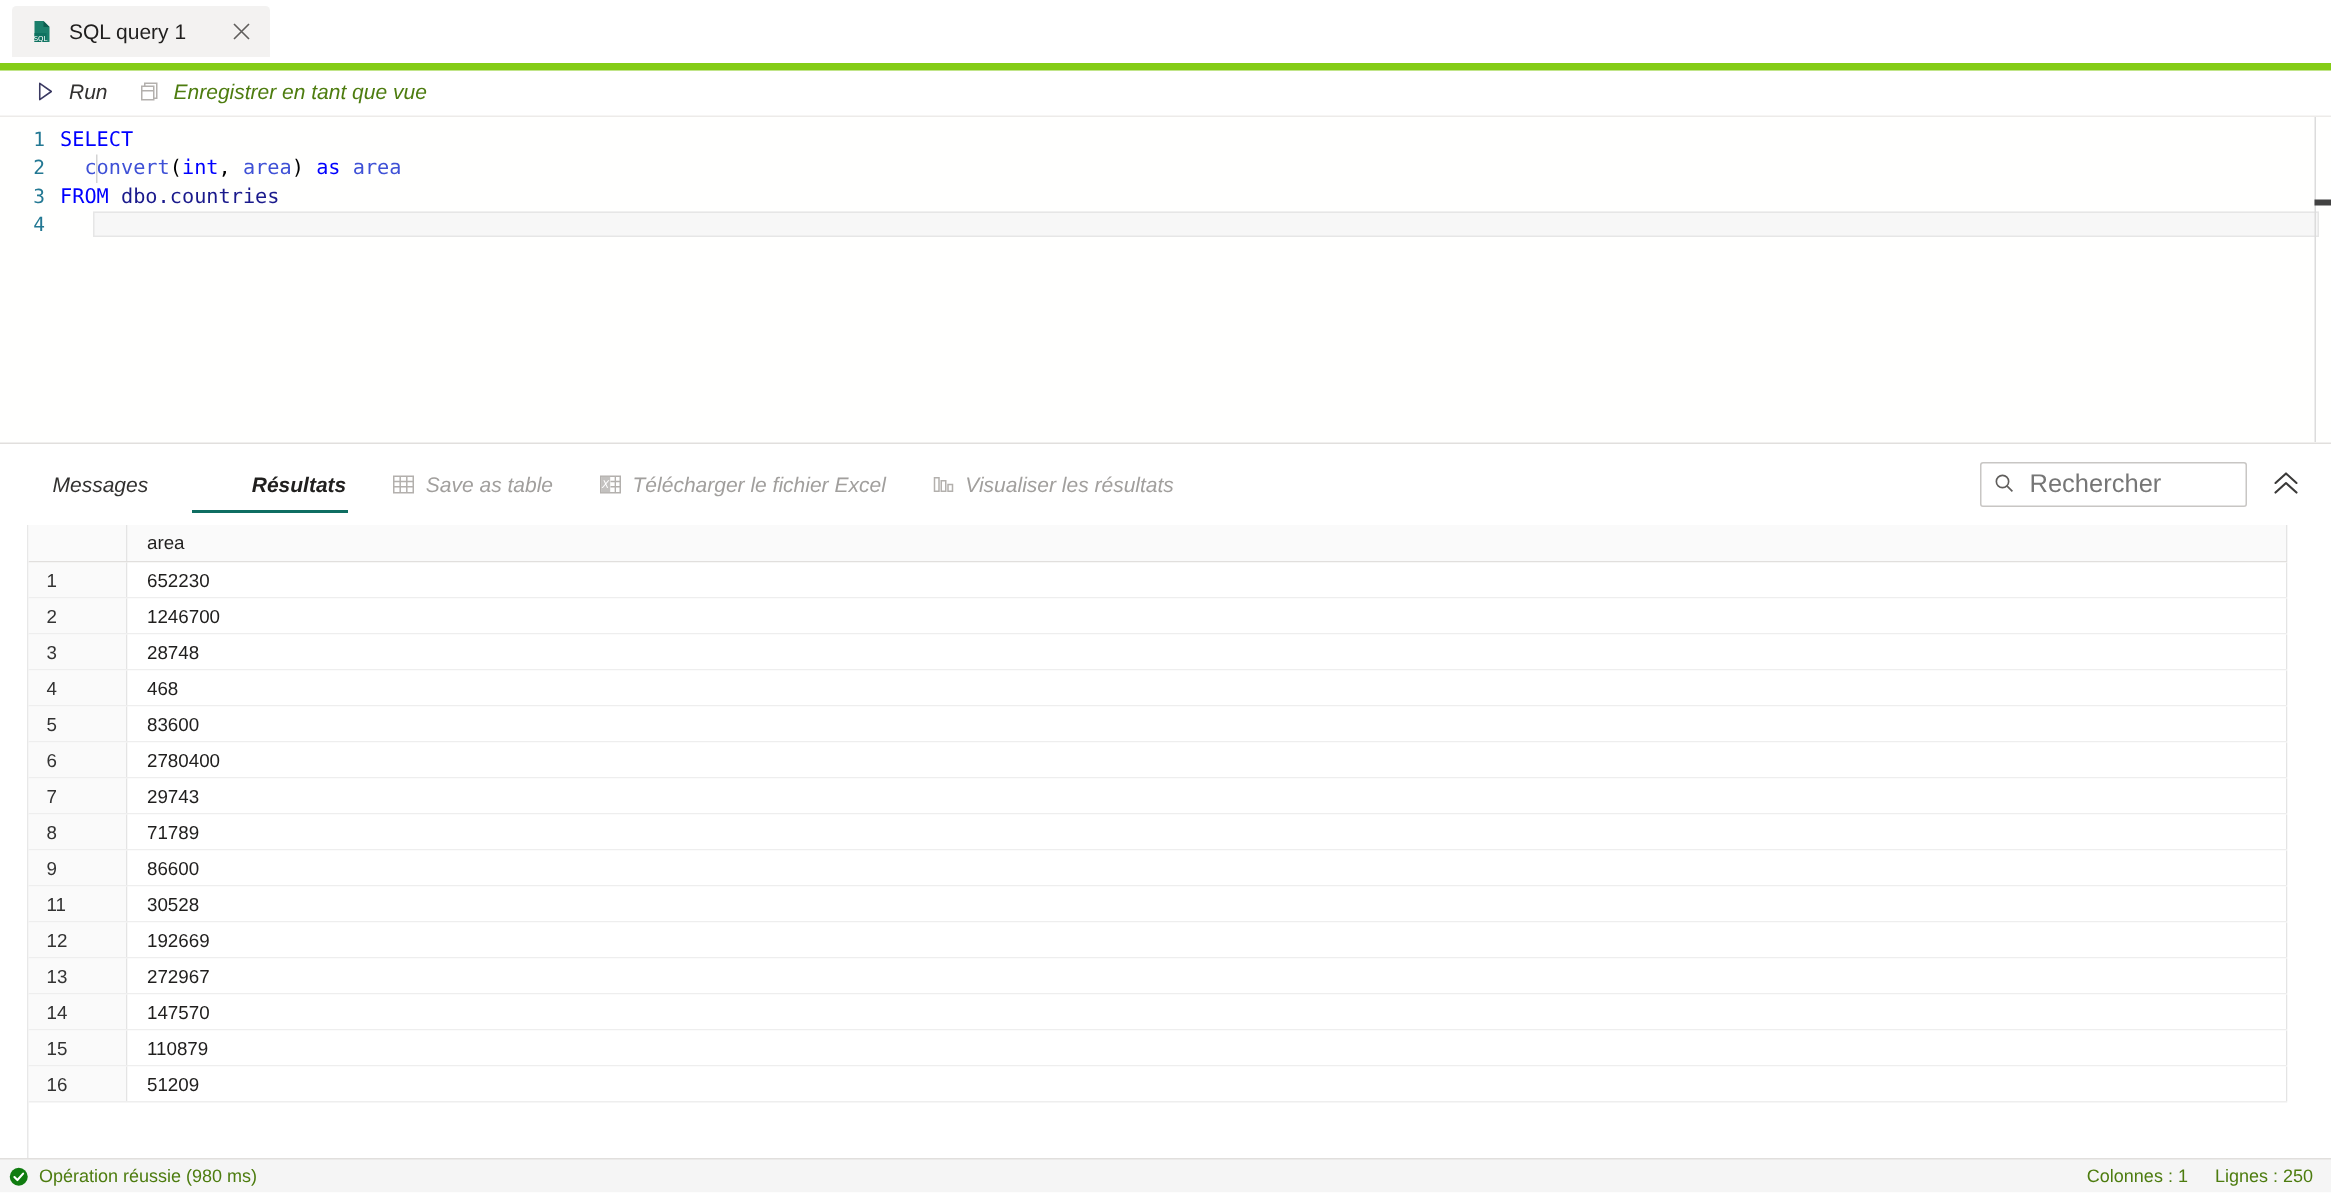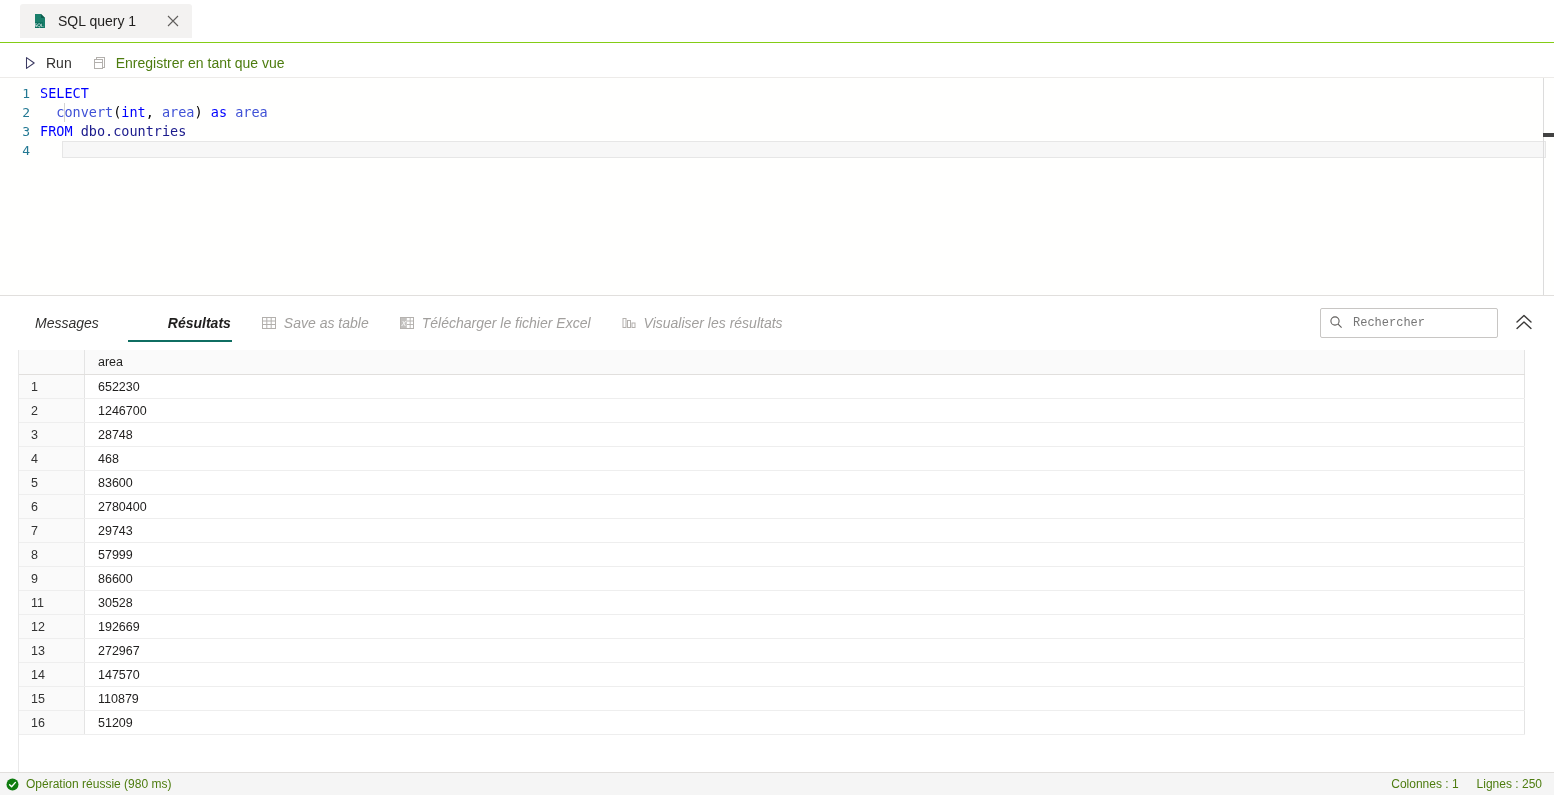--- a/index.html
+++ b/index.html
@@ -15,21 +15,21 @@
     color: #201f1e;
     overflow: hidden;
     position: relative;
   }
   
   .tabstrip {
     height: 42px;
     background: #ffffff;
     display: flex;
     align-items: flex-start;
-    padding-left: 20px;
+    padding-left: 8px;
     box-sizing: border-box;
   }
   .tab {
     display: flex;
     align-items: center;
     height: 34px;
     padding: 0 6px 0 12px;
     background: #f3f2f1;
     border-radius: 3px 3px 0 0;
     margin-top: 4px;
@@ -51,28 +51,29 @@
     display: flex; align-items: center; justify-content: center;
     margin-left: 14px;
     border-radius: 2px;
     cursor: pointer;
   }
   .tab-close svg { display: block; }
 
   
   .toolbar {
     height: 36px;
-    border-top: 1px solid #84cc16;
+    border-top: 5px solid #84cc16;
     border-bottom: 1px solid #edebe9;
     display: flex;
-    align-items: flex-end;
+    align-items: flex-start;
     padding-left: 14px;
     gap: 4px;
     background: #ffffff;
     box-sizing: border-box;
+    font-style: italic;
   }
   .tb-btn {
     display: flex;
     align-items: center;
     gap: 8px;
     height: 28px;
     padding: 0 8px;
     border-radius: 2px;
     cursor: pointer;
     white-space: nowrap;
@@ -211,22 +212,22 @@
     display: flex;
     align-items: center;
     padding: 0 8px;
     gap: 8px;
     box-sizing: border-box;
     background: #fff;
   }
   .search-box input {
     border: none;
     outline: none;
-    font-family: Liberation Mono, monospace;
-    font-size: 12px;
+    font-family: Liberation Sans, sans-serif;
+    font-size: 17px;
     color: #701a75;
     width: 100%;
     background: transparent;
   }
   .search-box input::placeholder { color: #767676; }
   .collapse-btn {
     width: 28px; height: 28px;
     display: flex; align-items: center; justify-content: center;
     cursor: pointer;
   }
@@ -462,21 +463,21 @@
     <div class="grid-row">
       <div class="cell-num">6</div>
       <div class="cell-val">2780400</div>
     </div>
     <div class="grid-row">
       <div class="cell-num">7</div>
       <div class="cell-val">29743</div>
     </div>
     <div class="grid-row">
       <div class="cell-num">8</div>
-      <div class="cell-val">57999</div>
+      <div class="cell-val">71789</div>
     </div>
     <div class="grid-row">
       <div class="cell-num">9</div>
       <div class="cell-val">86600</div>
     </div>
     <div class="grid-row">
       <div class="cell-num">11</div>
       <div class="cell-val">30528</div>
     </div>
     <div class="grid-row">

